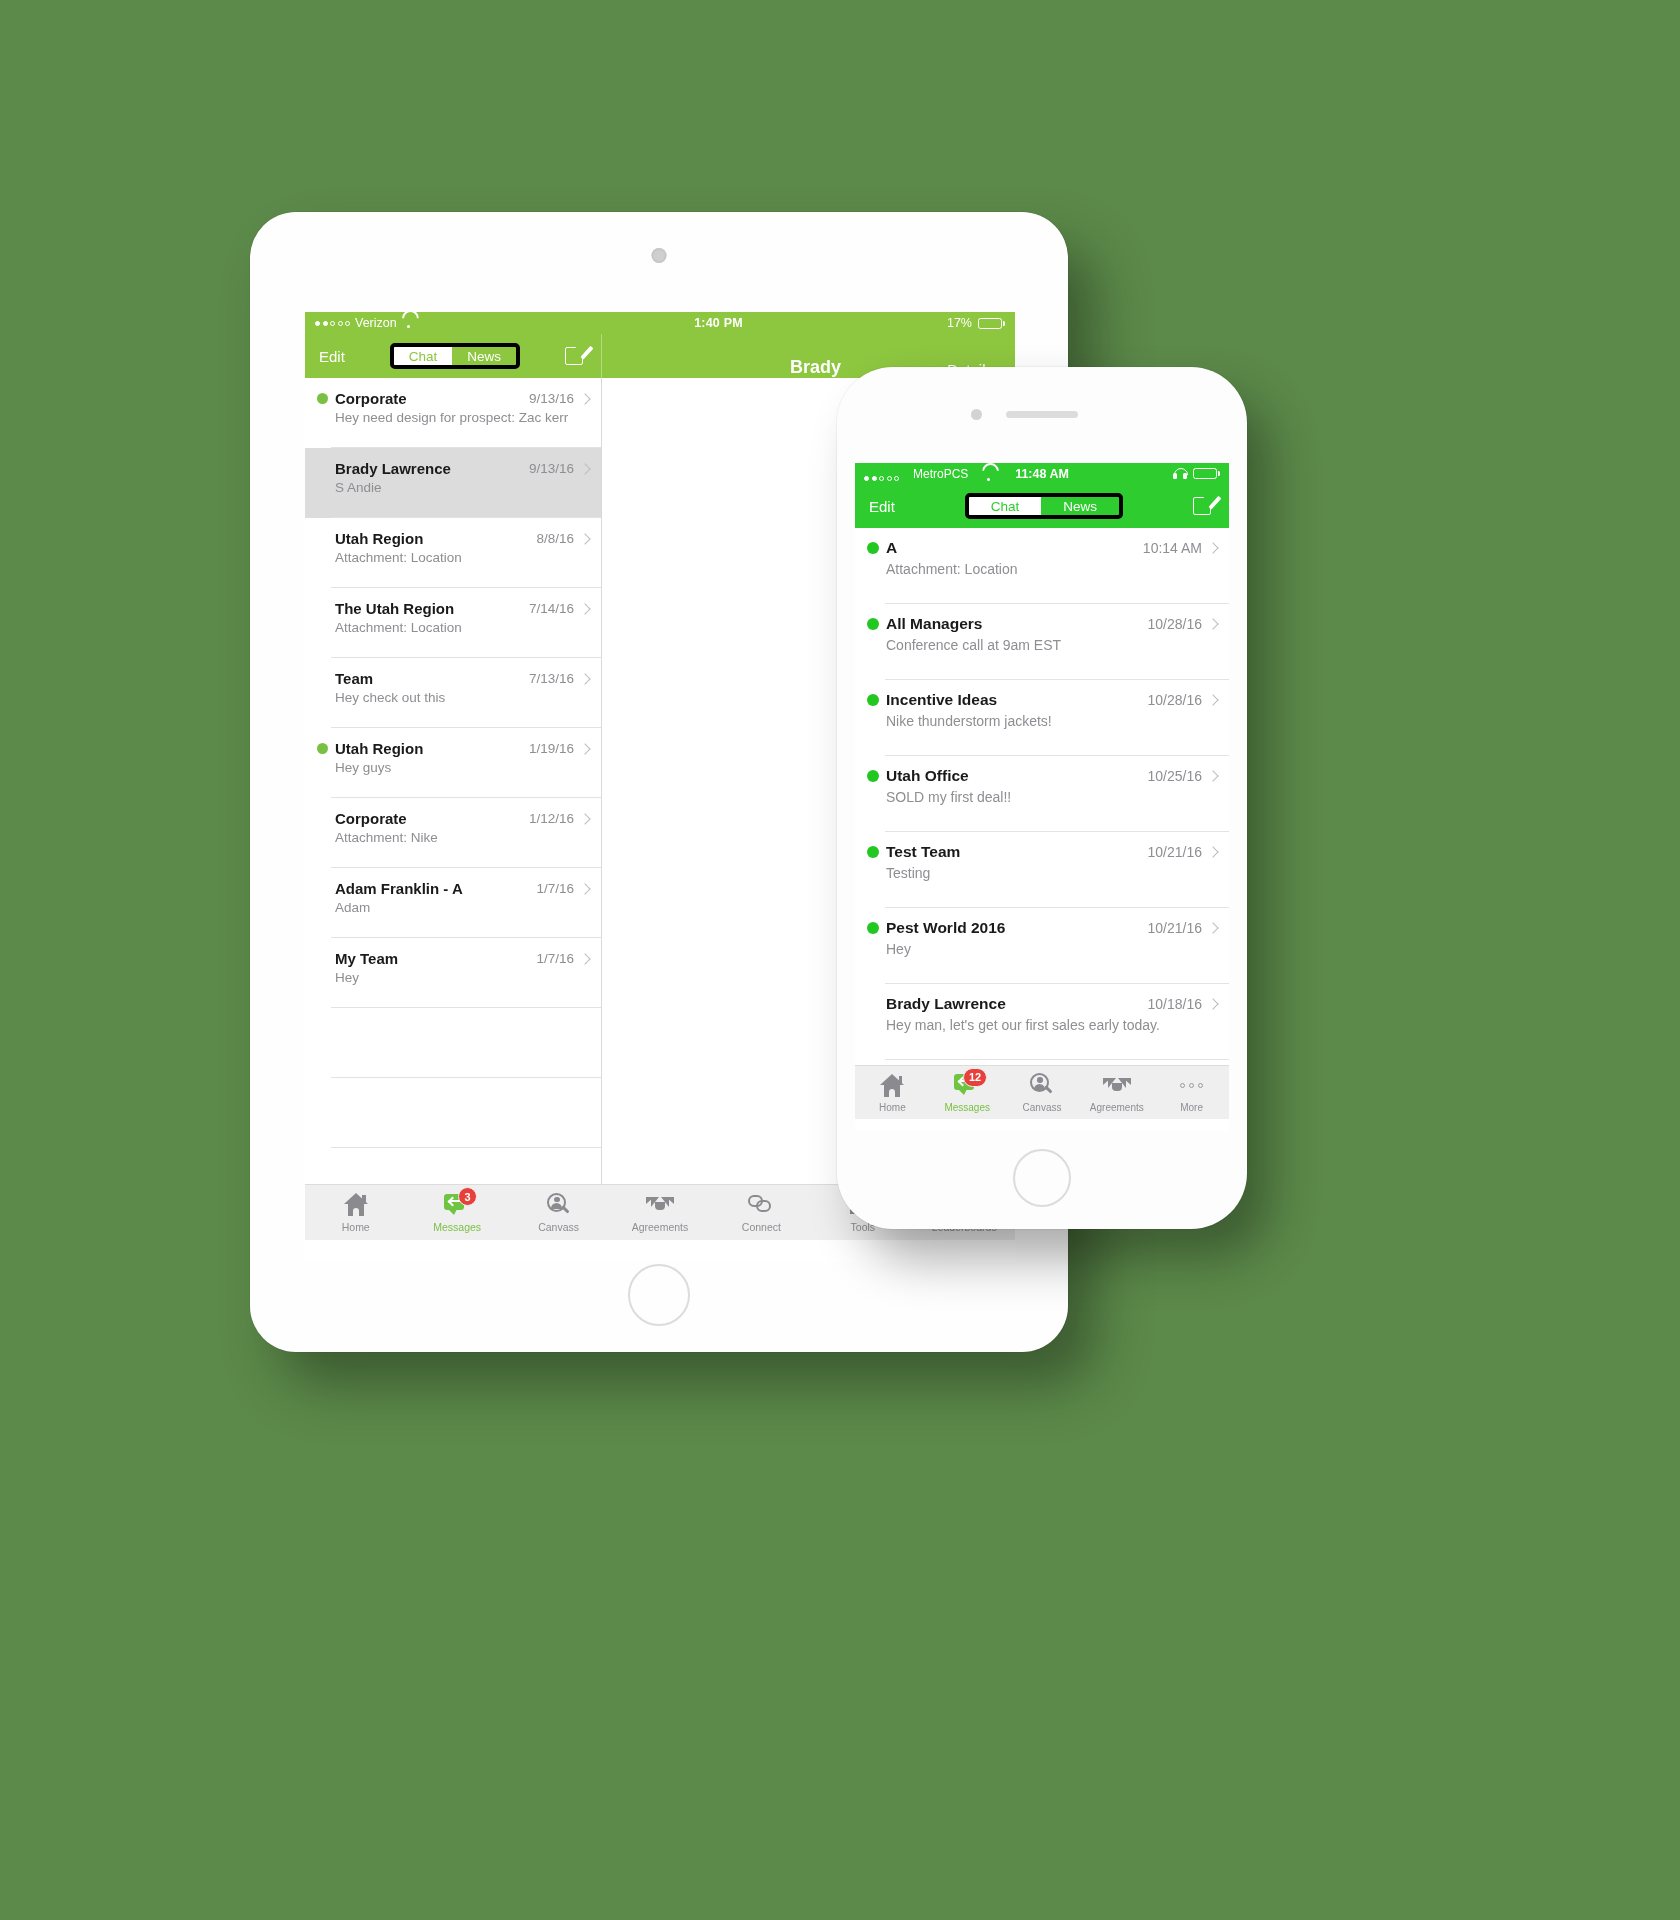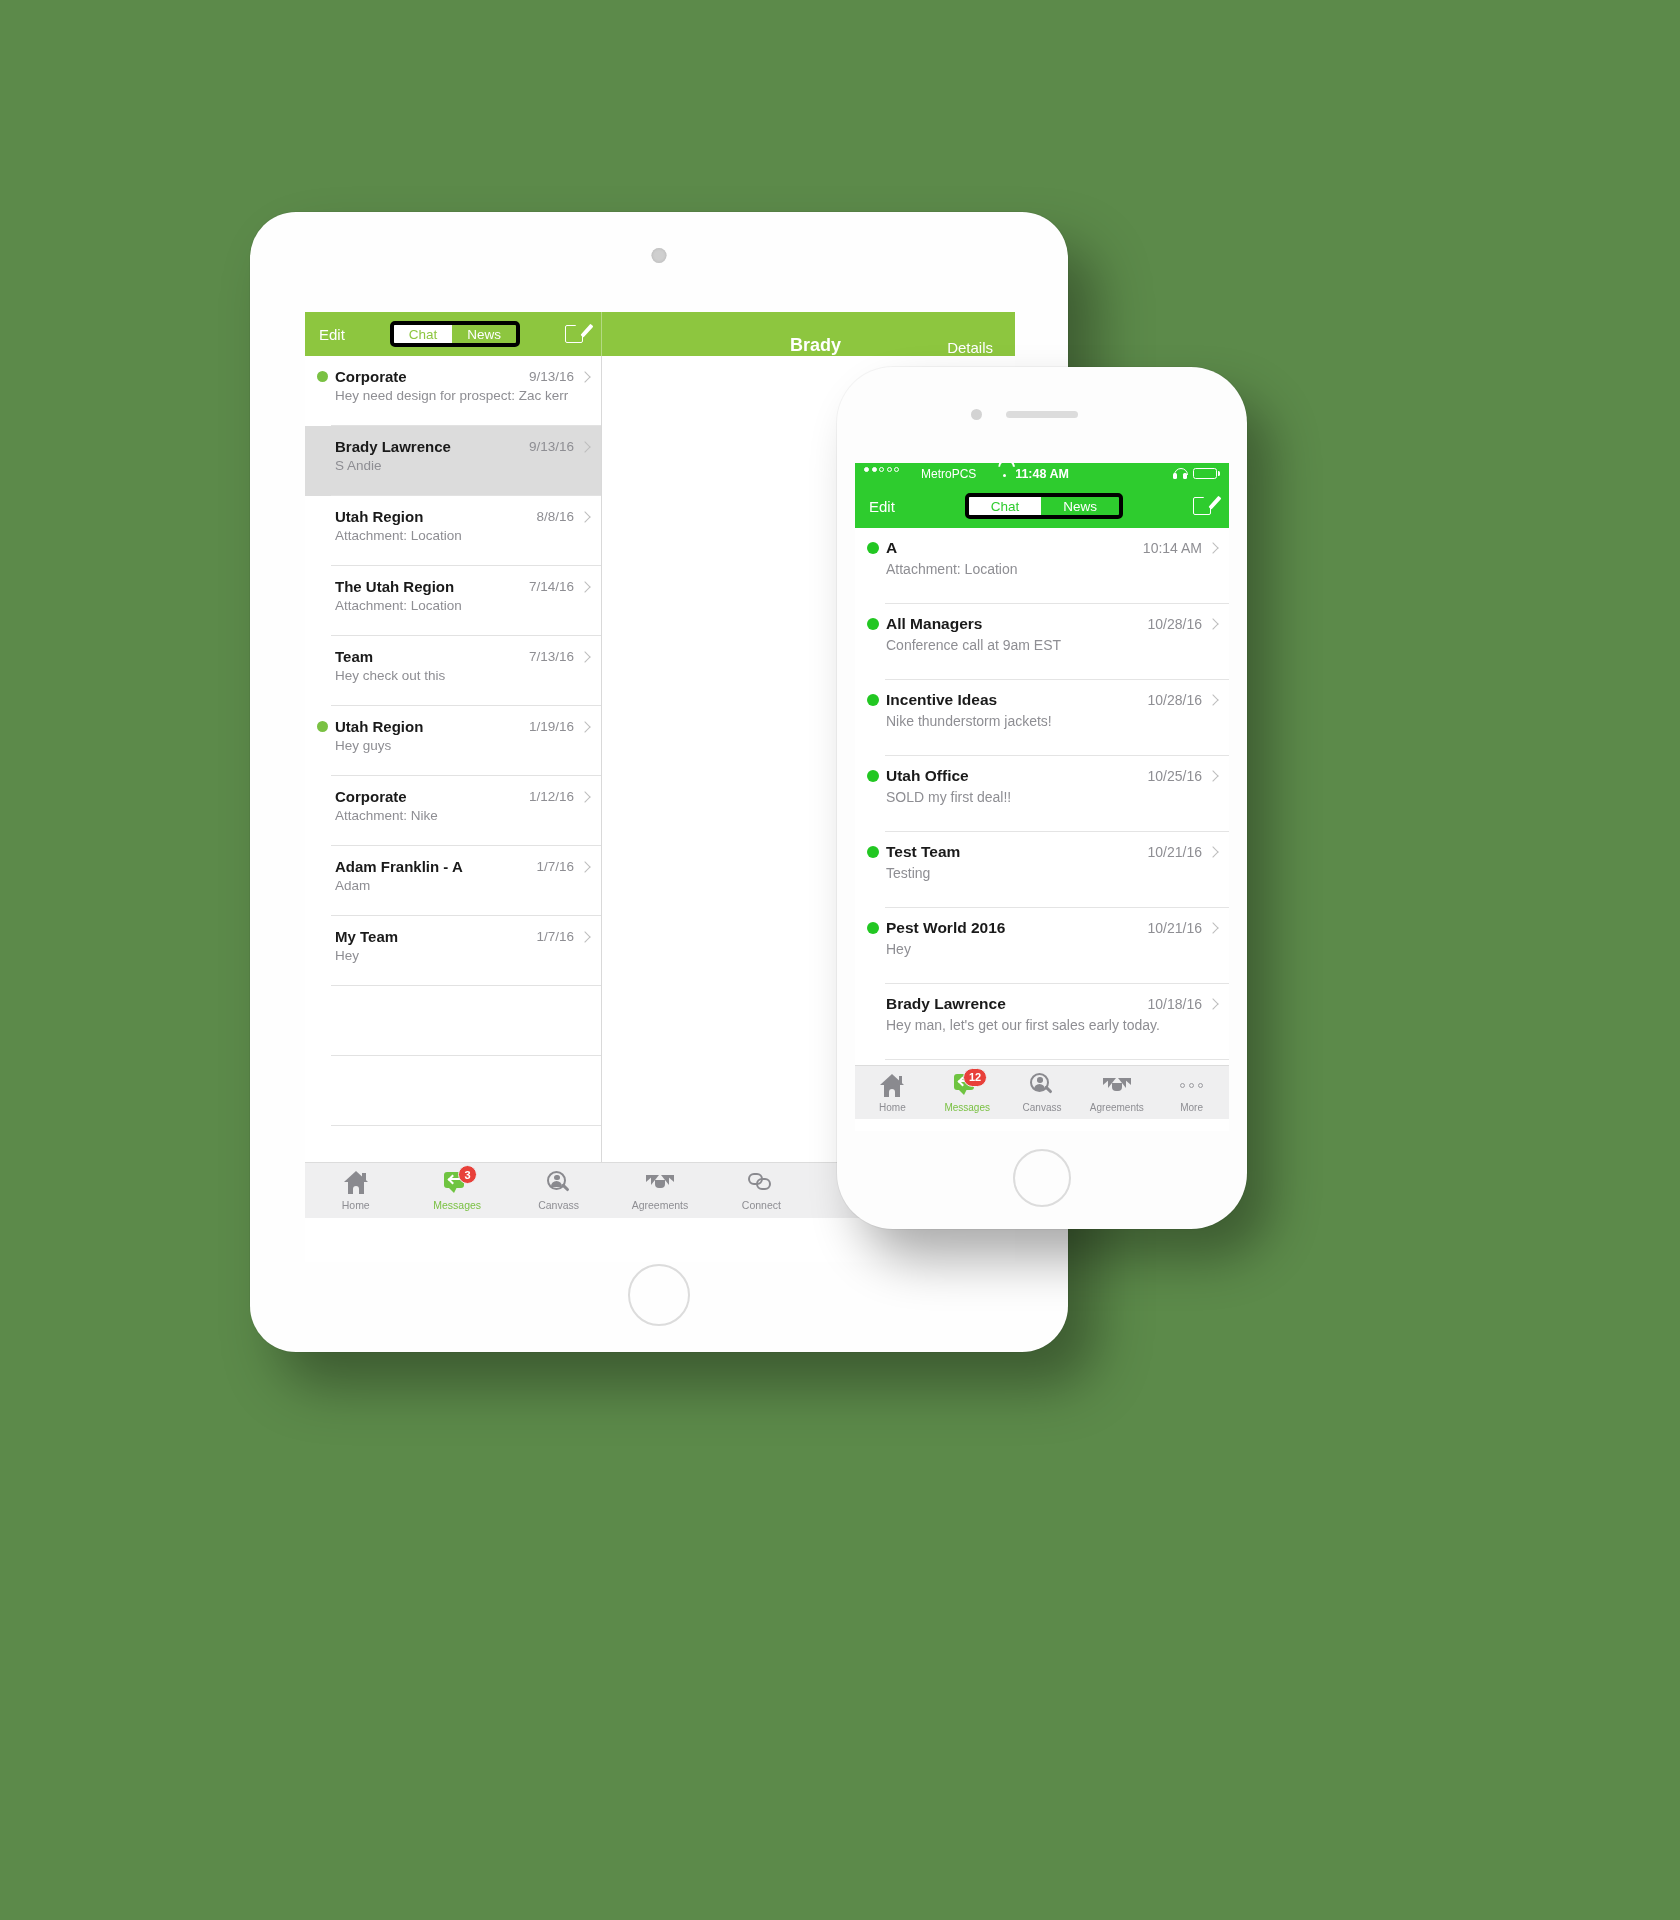--- a/index.html
+++ b/index.html
@@ -304,21 +304,21 @@
   }
   #iphone-screen {
     position:absolute; left: 18px; top: 96px;
     width: 374px; height: 668px;
     background:#fff; overflow:hidden;
   }
   .ip-status {
     display:flex; align-items:center; height: 21px;
     background:#2ecc2e; color:#fff; font-size: 12px; padding: 0 9px;
   }
-  .ip-status .l { display:flex; align-items:flex-start; gap:22px; flex:1; }
+  .ip-status .l { display:flex; align-items:flex-end; gap:14px; flex:1; }
   .ip-status .c { font-weight:bold; font-size:12.5px; }
   .ip-status .r { display:flex; align-items:center; justify-content:flex-end; gap:6px; flex:1; }
   .headphone { width: 14px; height: 11px; position:relative; }
   .headphone::before{
     content:""; position:absolute; left:1px; top:0; width:12px;height:12px;
     border:1.6px solid #fff; border-radius:50%;
     clip-path: polygon(0 0,100% 0,100% 50%,0 50%);
   }
   .headphone::after{
     content:""; position:absolute; left:0px; top:5px; width:3.5px;height:6px;background:#fff;border-radius:1.5px;
@@ -343,20 +343,41 @@
 <body>
 
 <div id="stage">
 
   <div id="ipad">
     <div id="ipad-camera"></div>
     <div id="ipad-home"></div>
 
     <div id="ipad-screen">
 
+      <div class="ipad-status">
+        <div class="st-left">
+          <span class="sig-dots">
+            <i class="on"></i>
+              <i class="on"></i>
+              <i></i>
+              <i></i>
+              <i></i>
+          </span>
+          <span>Verizon</span>
+          <span class="wifi"></span>
+        </div>
+        <div class="st-mid">1:40 PM</div>
+        <div class="st-right">
+          <span>17%</span>
+          <span class="battery">
+            <span class="shell"><span class="fill" style="width:17%"></span></span>
+              <span class="cap"></span>
+          </span>
+        </div>
+      </div>
 
       <div class="ipad-nav">
         <div class="left-pane">
           <span class="nav-text">Edit</span>
           <span class="segmented">
             <span class="seg active">Chat</span>
             <span class="seg">News</span>
           </span>
           <span class="compose-icon">
             <span class="box"></span>

